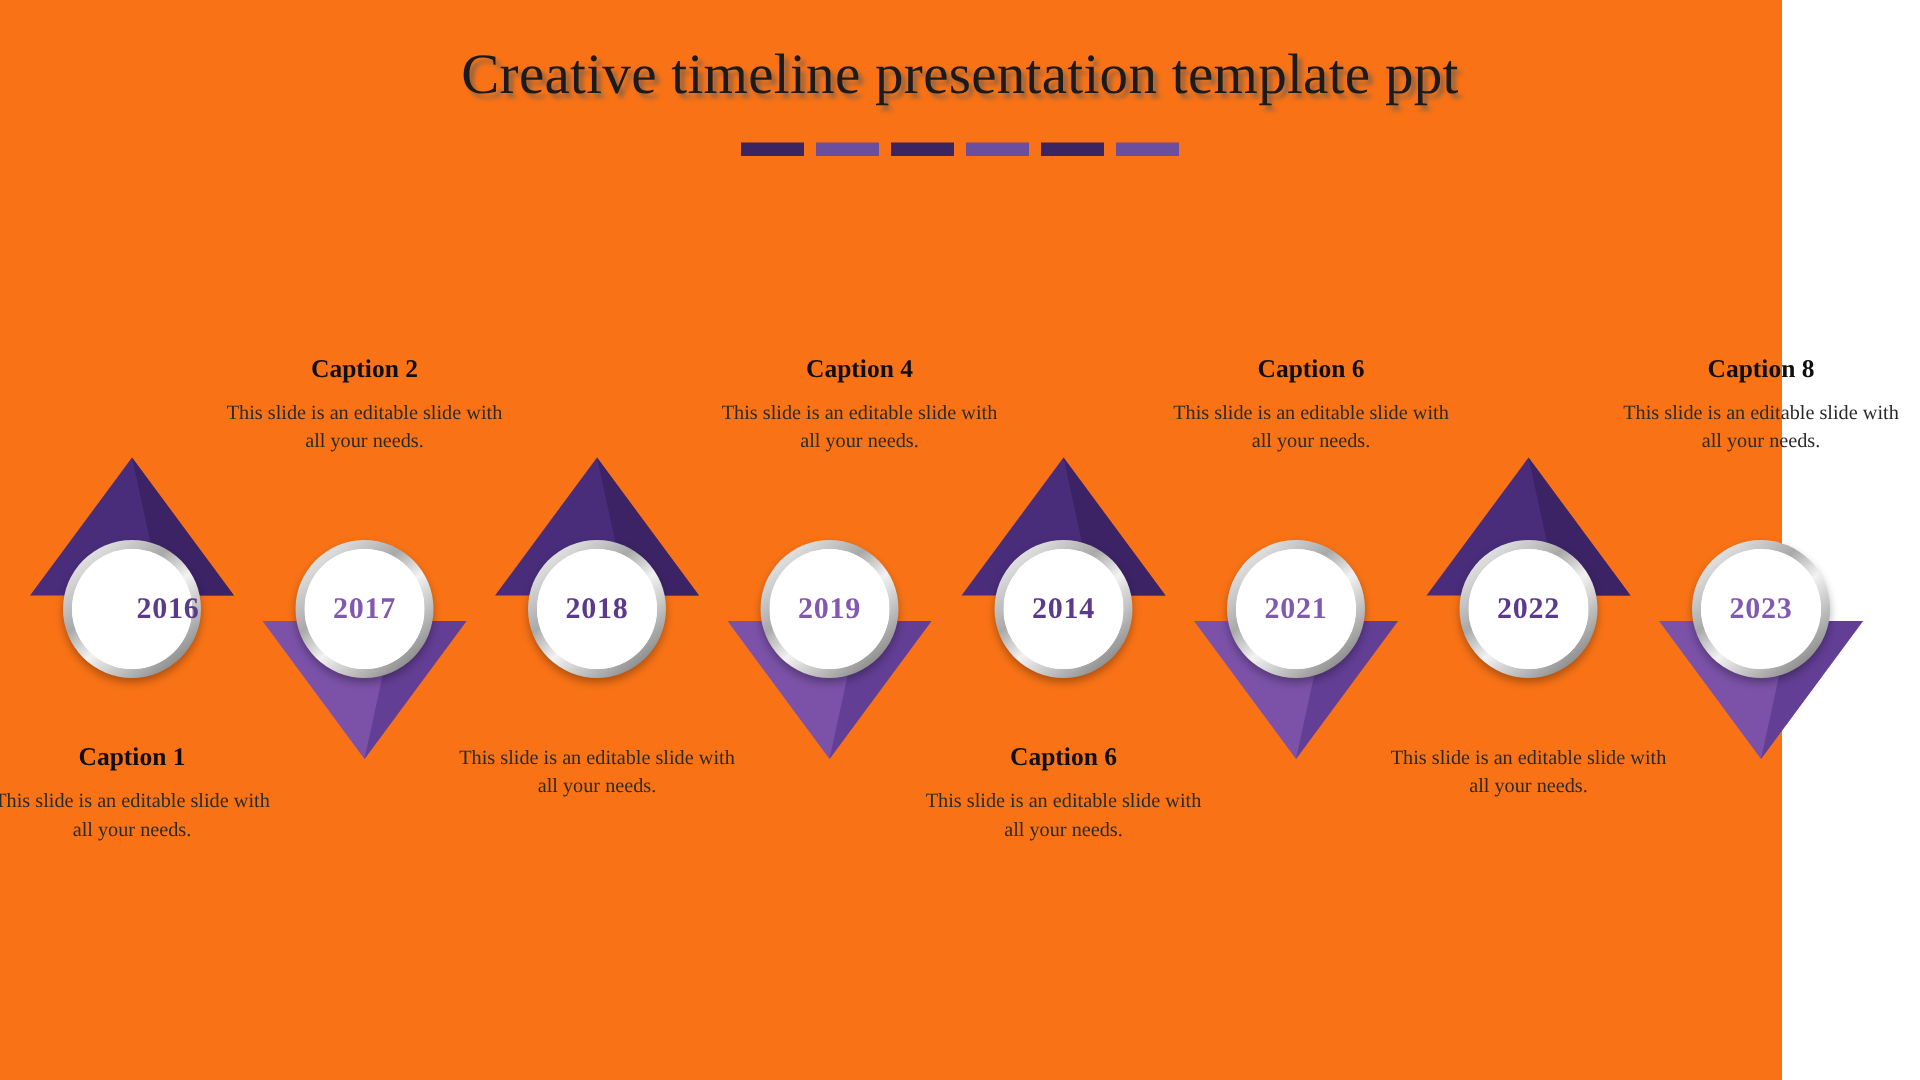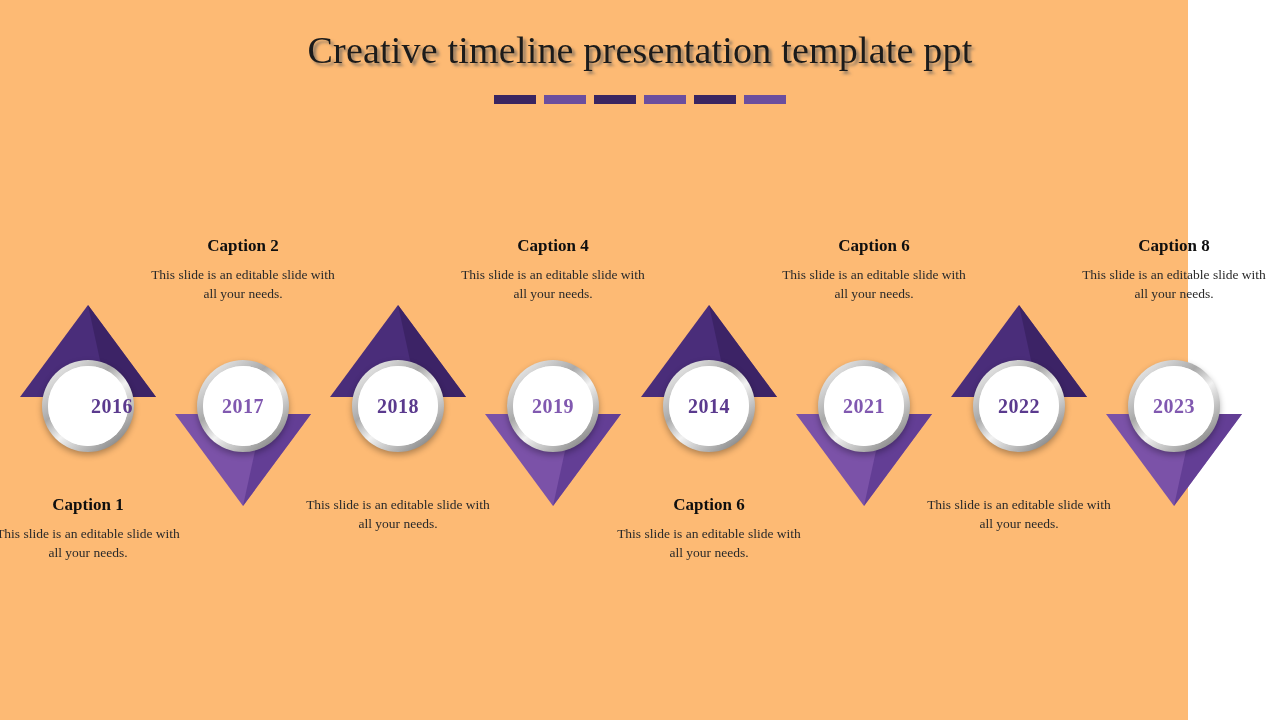--- a/index.html
+++ b/index.html
@@ -3,21 +3,21 @@
 <meta charset="utf-8">
 <title>Creative timeline presentation template ppt</title>
 <style>
   * { margin:0; padding:0; box-sizing:border-box; }
   html, body {
     width:1280px; height:720px;
     background:#ffffff;
     overflow:hidden;
     font-family:"Liberation Serif", serif;
   }
-  .slide { position:relative; width:1188px; height:720px; background:#fdba74; }
+  .slide { position:relative; width:1188px; height:720px; background:#f97316; }
 
   
   .title {
     position:absolute; top:28px; left:0; width:1280px;
     text-align:center;
     font-family:"Liberation Serif", serif;
     font-size:38px;
     font-weight:400;
     color:#1b1b1b;
     letter-spacing:0.2px;
@@ -197,21 +197,21 @@
         <div class="cap-title">Caption 1</div>
         <div class="cap-body">This slide is an editable slide with all your needs.</div>
       </div>
       <div class="caption top" style="left: 143px;">
         <div class="cap-title">Caption 2</div>
         <div class="cap-body">This slide is an editable slide with all your needs.</div>
       </div>
       <div class="caption bottom" style="left: 298px;">
         <div class="cap-body">This slide is an editable slide with all your needs.</div>
       </div>
-      <div class="caption top" style="left: 453px;">
+      <div class="caption top" style="left: 473px;">
         <div class="cap-title">Caption 4</div>
         <div class="cap-body">This slide is an editable slide with all your needs.</div>
       </div>
       <div class="caption bottom" style="left: 609px;">
         <div class="cap-title">Caption 6</div>
         <div class="cap-body">This slide is an editable slide with all your needs.</div>
       </div>
       <div class="caption top" style="left: 774px;">
         <div class="cap-title">Caption 6</div>
         <div class="cap-body">This slide is an editable slide with all your needs.</div>

